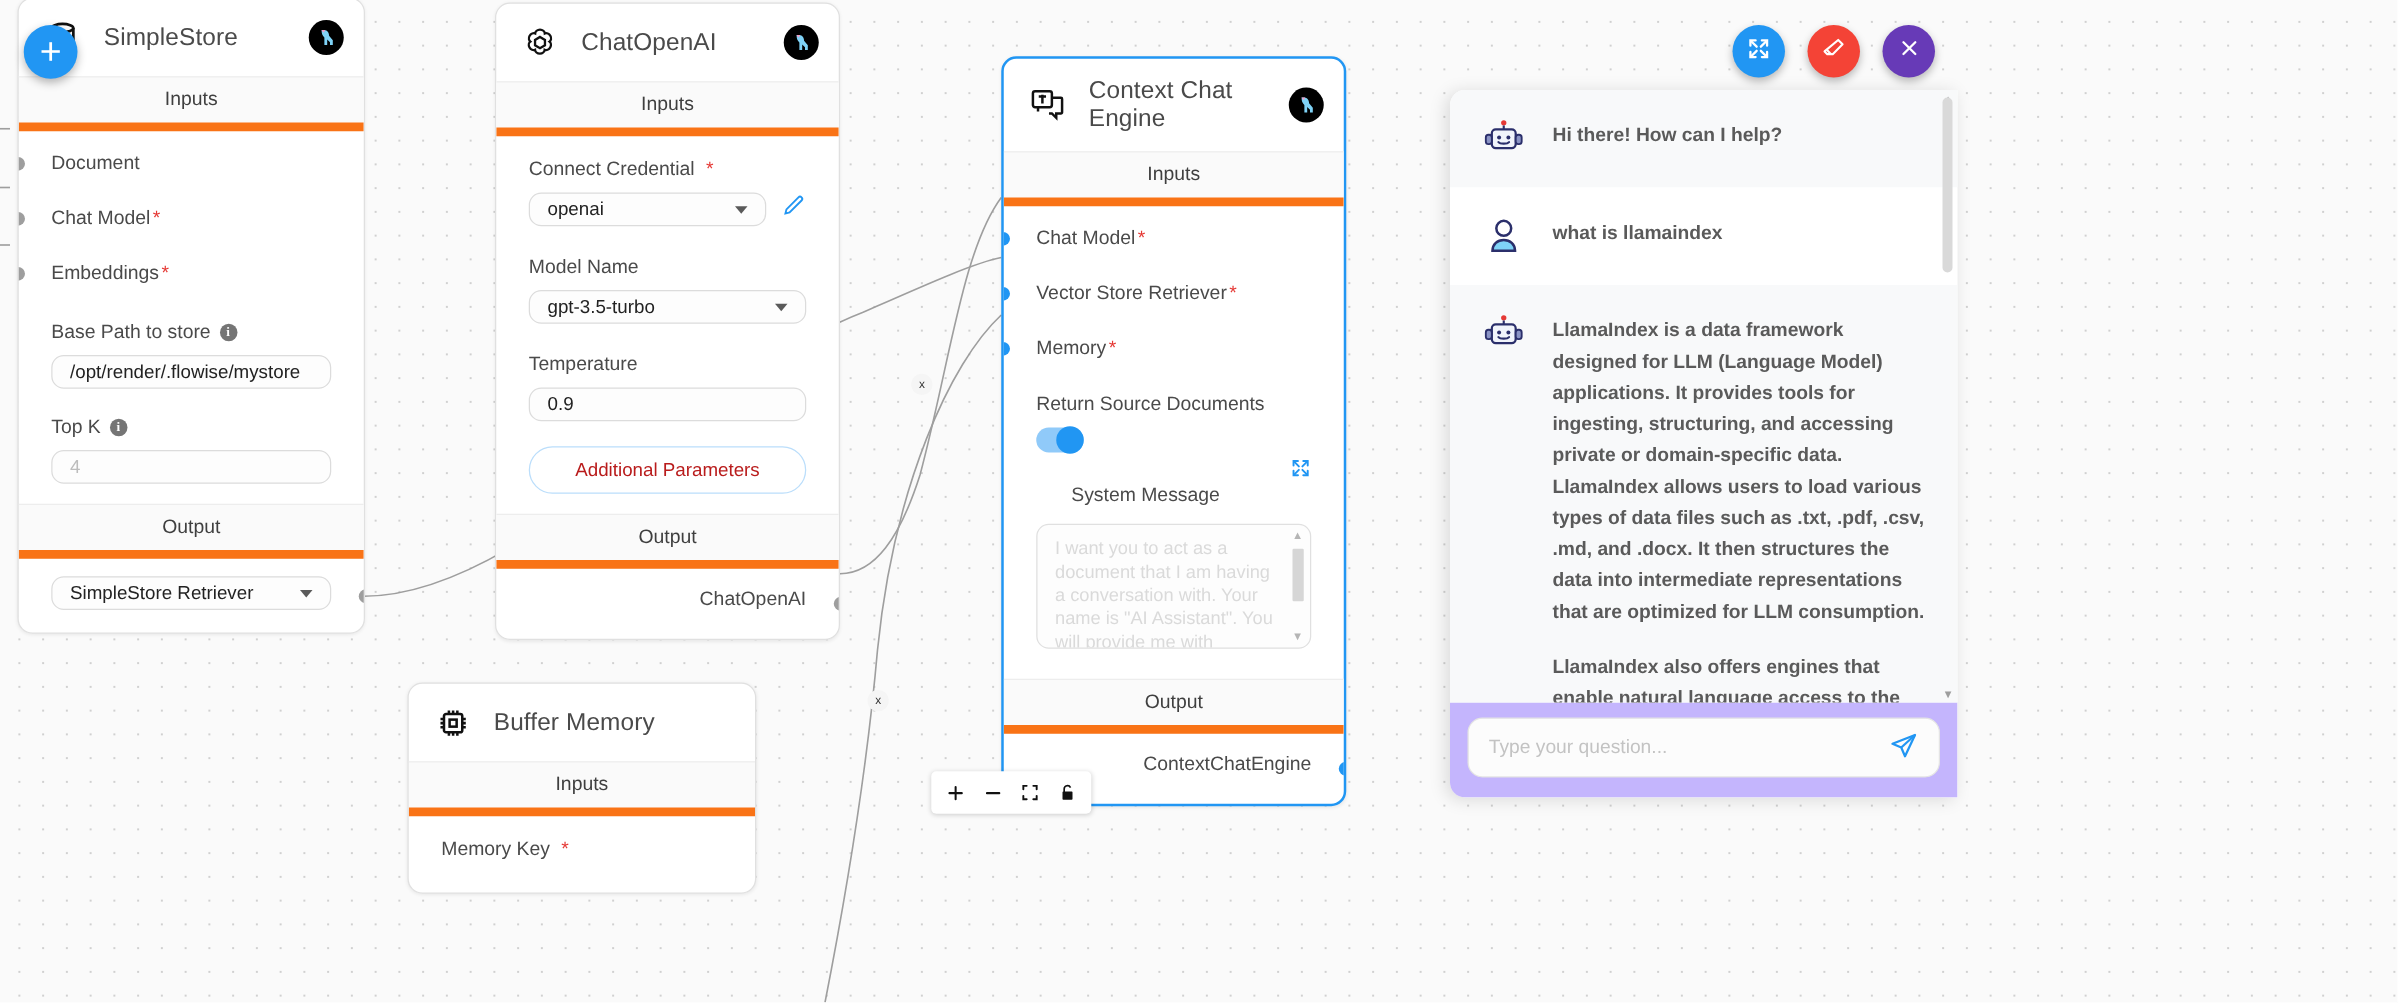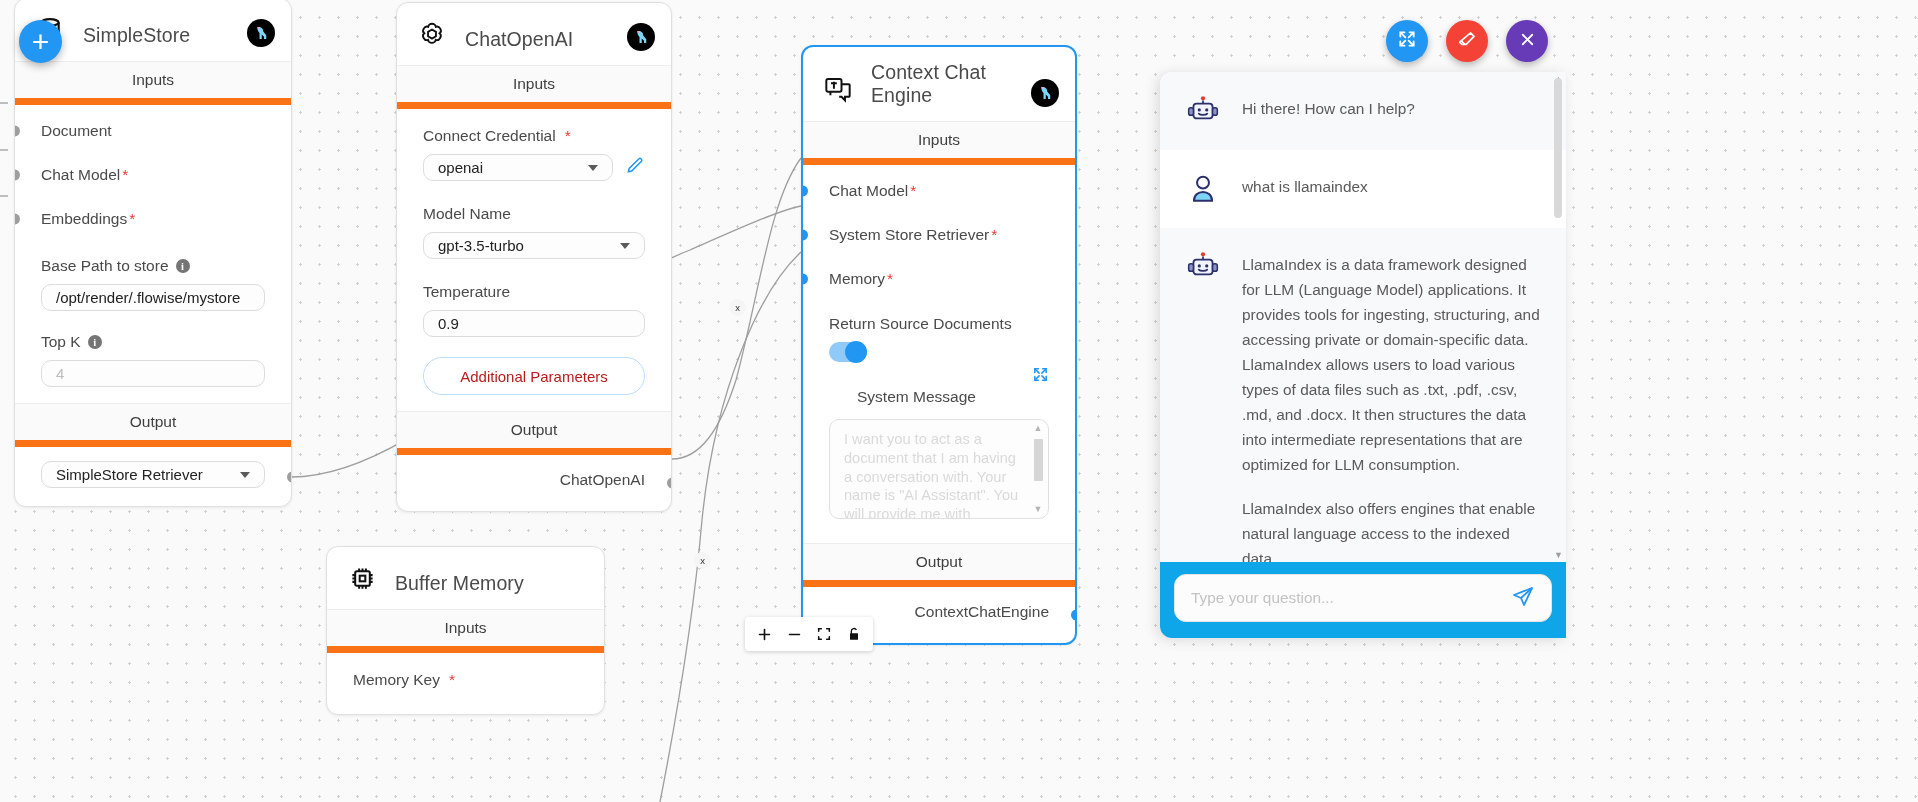--- a/index.html
+++ b/index.html
@@ -26,21 +26,21 @@
     position: absolute;
     background: #fff;
     border: 1px solid #e0e0e0;
     border-radius: 12px;
     box-shadow: 0 1px 3px rgba(0,0,0,.07);
     overflow: hidden;
   }
   .node.selected { border: 2px solid #2196f3; }
 
   .node-head {
-    display: flex; align-items: flex-end; gap: 16px;
+    display: flex; align-items: center; gap: 16px;
     padding: 14px 16px 14px 18px;
   }
   .node-ic { width: 34px; height: 34px; flex: 0 0 34px; display: flex; align-items: center; justify-content: center; }
   .node-title { font-size: 19.5px; color: #4a4a4a; letter-spacing: .1px; flex: 1; }
   .node-badge { width: 28px; height: 28px; border-radius: 50%; background: #000; flex: 0 0 28px;
                 display: flex; align-items: center; justify-content: center; }
 
   .sect {
     background: #fafafa;
     border-top: 1px solid #ededed; border-bottom: 7px solid #f97316;
@@ -124,29 +124,29 @@
   }
   .zoomctl .zb { width: 26px; height: 26px; display: flex; align-items: center; justify-content: center; cursor: pointer; }
 
   
   .chat {
     position: absolute; left: 1160px; top: 72px; width: 406px; height: 566px;
     background: #fff; border-radius: 12px 0 0 12px;
     box-shadow: -3px 2px 14px rgba(0,0,0,.13);
     display: flex; flex-direction: column; overflow: hidden;
   }
-  .chat-scroll { flex: 1; overflow: hidden; position: relative; }
+  .chat-scroll { flex: 1; overflow: hidden; position: relative; font-weight: bold; }
   .msg { display: flex; gap: 22px; padding: 22px 24px 22px 26px; }
   .msg.bot { background: #f8f9fa; }
   .msg.user { background: #fff; }
   .av { width: 34px; height: 34px; flex: 0 0 34px; }
   .msg-text { font-size: 15.4px; line-height: 25px; color: #5a5a5a; padding-top: 2px; }
   .msg-text p { margin-bottom: 19px; }
   .msg-text p:last-child { margin-bottom: 0; }
-  .chat-input-wrap { padding: 12px 14px 16px; background: #0ea5e9; }
+  .chat-input-wrap { padding: 12px 14px 16px; background: #c4b5fd; }
   .chat-input {
     height: 48px; border: 1px solid #e4e4e4; border-radius: 12px; background: #fcfcfc;
     display: flex; align-items: center; padding: 0 16px; gap: 10px;
   }
   .chat-input .ph2 { flex: 1; color: #c3c3c3; font-size: 15.4px; }
   .chat-sb { position: absolute; right: 2px; top: 6px; width: 8px; height: 140px; background: #d9d9d9; border-radius: 4px; }
   .chat-sb-track { position: absolute; right: 2px; top: 0; bottom: 0; width: 8px; }
   .sb-arrow { position: absolute; right: 1px; font-size: 9px; color: #9e9e9e; }
 
   .edge-lbl {
@@ -320,21 +320,21 @@
       </span>
     </div>
     <div class="sect">Inputs</div>
     <div class="node-body">
       <div class="anchor-row">
         <span class="handle blue"></span>
         <span>Chat Model</span><span class="req">*</span>
       </div>
       <div class="anchor-row">
         <span class="handle blue"></span>
-        <span>System Store Retriever</span><span class="req">*</span>
+        <span>Vector Store Retriever</span><span class="req">*</span>
       </div>
       <div class="anchor-row">
         <span class="handle blue"></span>
         <span>Memory</span><span class="req">*</span>
       </div>
 
       <div class="fld" style="padding-top:14px;">
         <div class="fld-label" style="margin-bottom:9px;">Return Source Documents</div>
         <div class="toggle"></div>
       </div>

